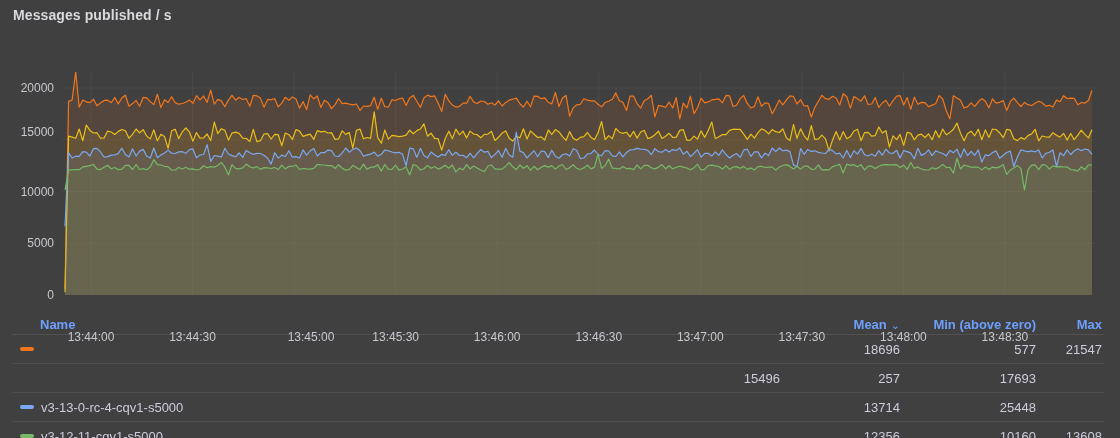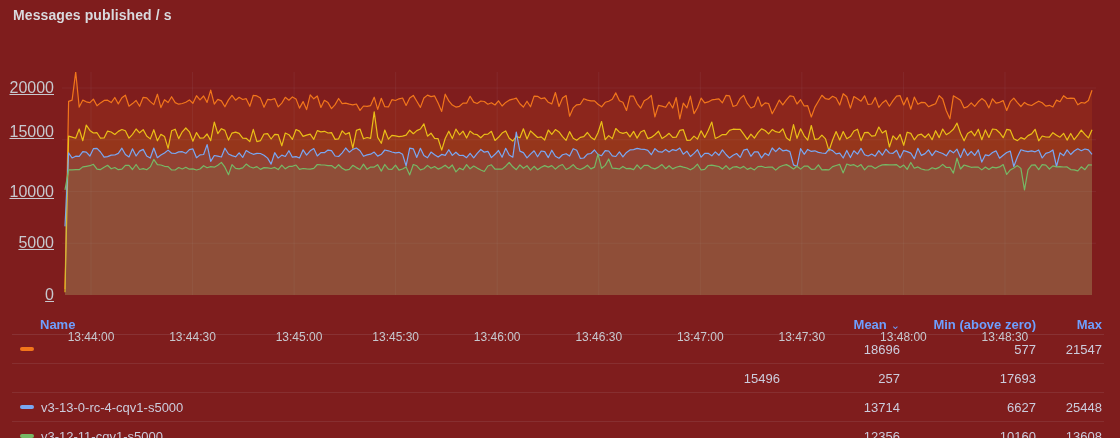--- a/index.html
+++ b/index.html
@@ -1,30 +1,30 @@
 <!DOCTYPE html>
 <html><head>
 <meta charset="utf-8">
 <style>
   html,body{margin:0;padding:0;background:#0b0c0e;}
   .screen{
     position:relative;width:1120px;height:438px;overflow:hidden;
-    background:#7f1d1d;color:#CCCCDC;
+    background:#404040;color:#CCCCDC;
     font-family:"Liberation Sans", sans-serif;
   }
   .panel-title{
     position:absolute;left:13px;top:7px;
     font-size:14px;font-weight:700;color:#D9DADE;letter-spacing:.1px;
     cursor:pointer;
   }
   
   .y-axis{position:absolute;left:0;top:72px;width:54px;height:226px;}
   .y-axis span{
     position:absolute;right:0;width:54px;text-align:right;
-    font-size:16px;color:#C7C8CE;line-height:16px;text-decoration:underline;
+    font-size:12px;color:#C7C8CE;line-height:16px;
   }
   .x-axis{position:absolute;left:62px;top:299px;width:1034px;height:18px;margin-top:31px;}
   .x-axis span{
     position:absolute;top:0;transform:translateX(-50%);
     font-size:12px;color:#C7C8CE;white-space:nowrap;
   }
   .plot{position:absolute;left:62px;top:72px;width:1034px;height:223px;cursor:crosshair;}
   
   .legend{position:absolute;left:12px;right:16px;top:314px;}
   .legend-header{
@@ -57,21 +57,21 @@
   <div class="y-axis" id="y-axis">
       <span style="top: 215px;">0</span>
       <span style="top: 163.26px;">5000</span>
       <span style="top: 111.52px;">10000</span>
       <span style="top: 52px; padding-left: 40px;">15000</span>
       <span style="top: 8.03944px;">20000</span>
     </div>
   <div class="x-axis" id="x-axis">
       <span style="left: 29px;">13:44:00</span>
       <span style="left: 130.55px;">13:44:30</span>
-      <span style="left: 237px;">13:45:00</span>
+      <span style="left: 249px;">13:45:00</span>
       <span style="left: 333.65px;">13:45:30</span>
       <span style="left: 435.2px;">13:46:00</span>
       <span style="left: 536.75px;">13:46:30</span>
       <span style="left: 638.3px;">13:47:00</span>
       <span style="left: 739.85px;">13:47:30</span>
       <span style="left: 841.4px;">13:48:00</span>
       <span style="left: 942.95px;">13:48:30</span>
     </div>
 
   <svg class="plot" id="plot" viewBox="0 0 1034 223" preserveAspectRatio="none" xmlns="http://www.w3.org/2000/svg">
@@ -121,21 +121,20 @@
           <div class="cell-num">15496</div>
           <div class="cell-num">257</div>
           <div class="cell-num">17693</div>
         </div>
         <div class="legend-row">
           <div class="cell-name">
             <span class="swatch" style="background: rgb(121, 167, 242);"></span>
             <span>v3-13-0-rc-4-cqv1-s5000</span>
           </div>
           <div class="cell-num">13714</div>
-          <div class="cell-num">6627</div>
           <div class="cell-num">25448</div>
         </div>
         <div class="legend-row">
           <div class="cell-name">
             <span class="swatch" style="background: rgb(118, 184, 101);"></span>
             <span>v3-12-11-cqv1-s5000</span>
           </div>
           <div class="cell-num">12356</div>
           <div class="cell-num">10160</div>
           <div class="cell-num">13608</div>

